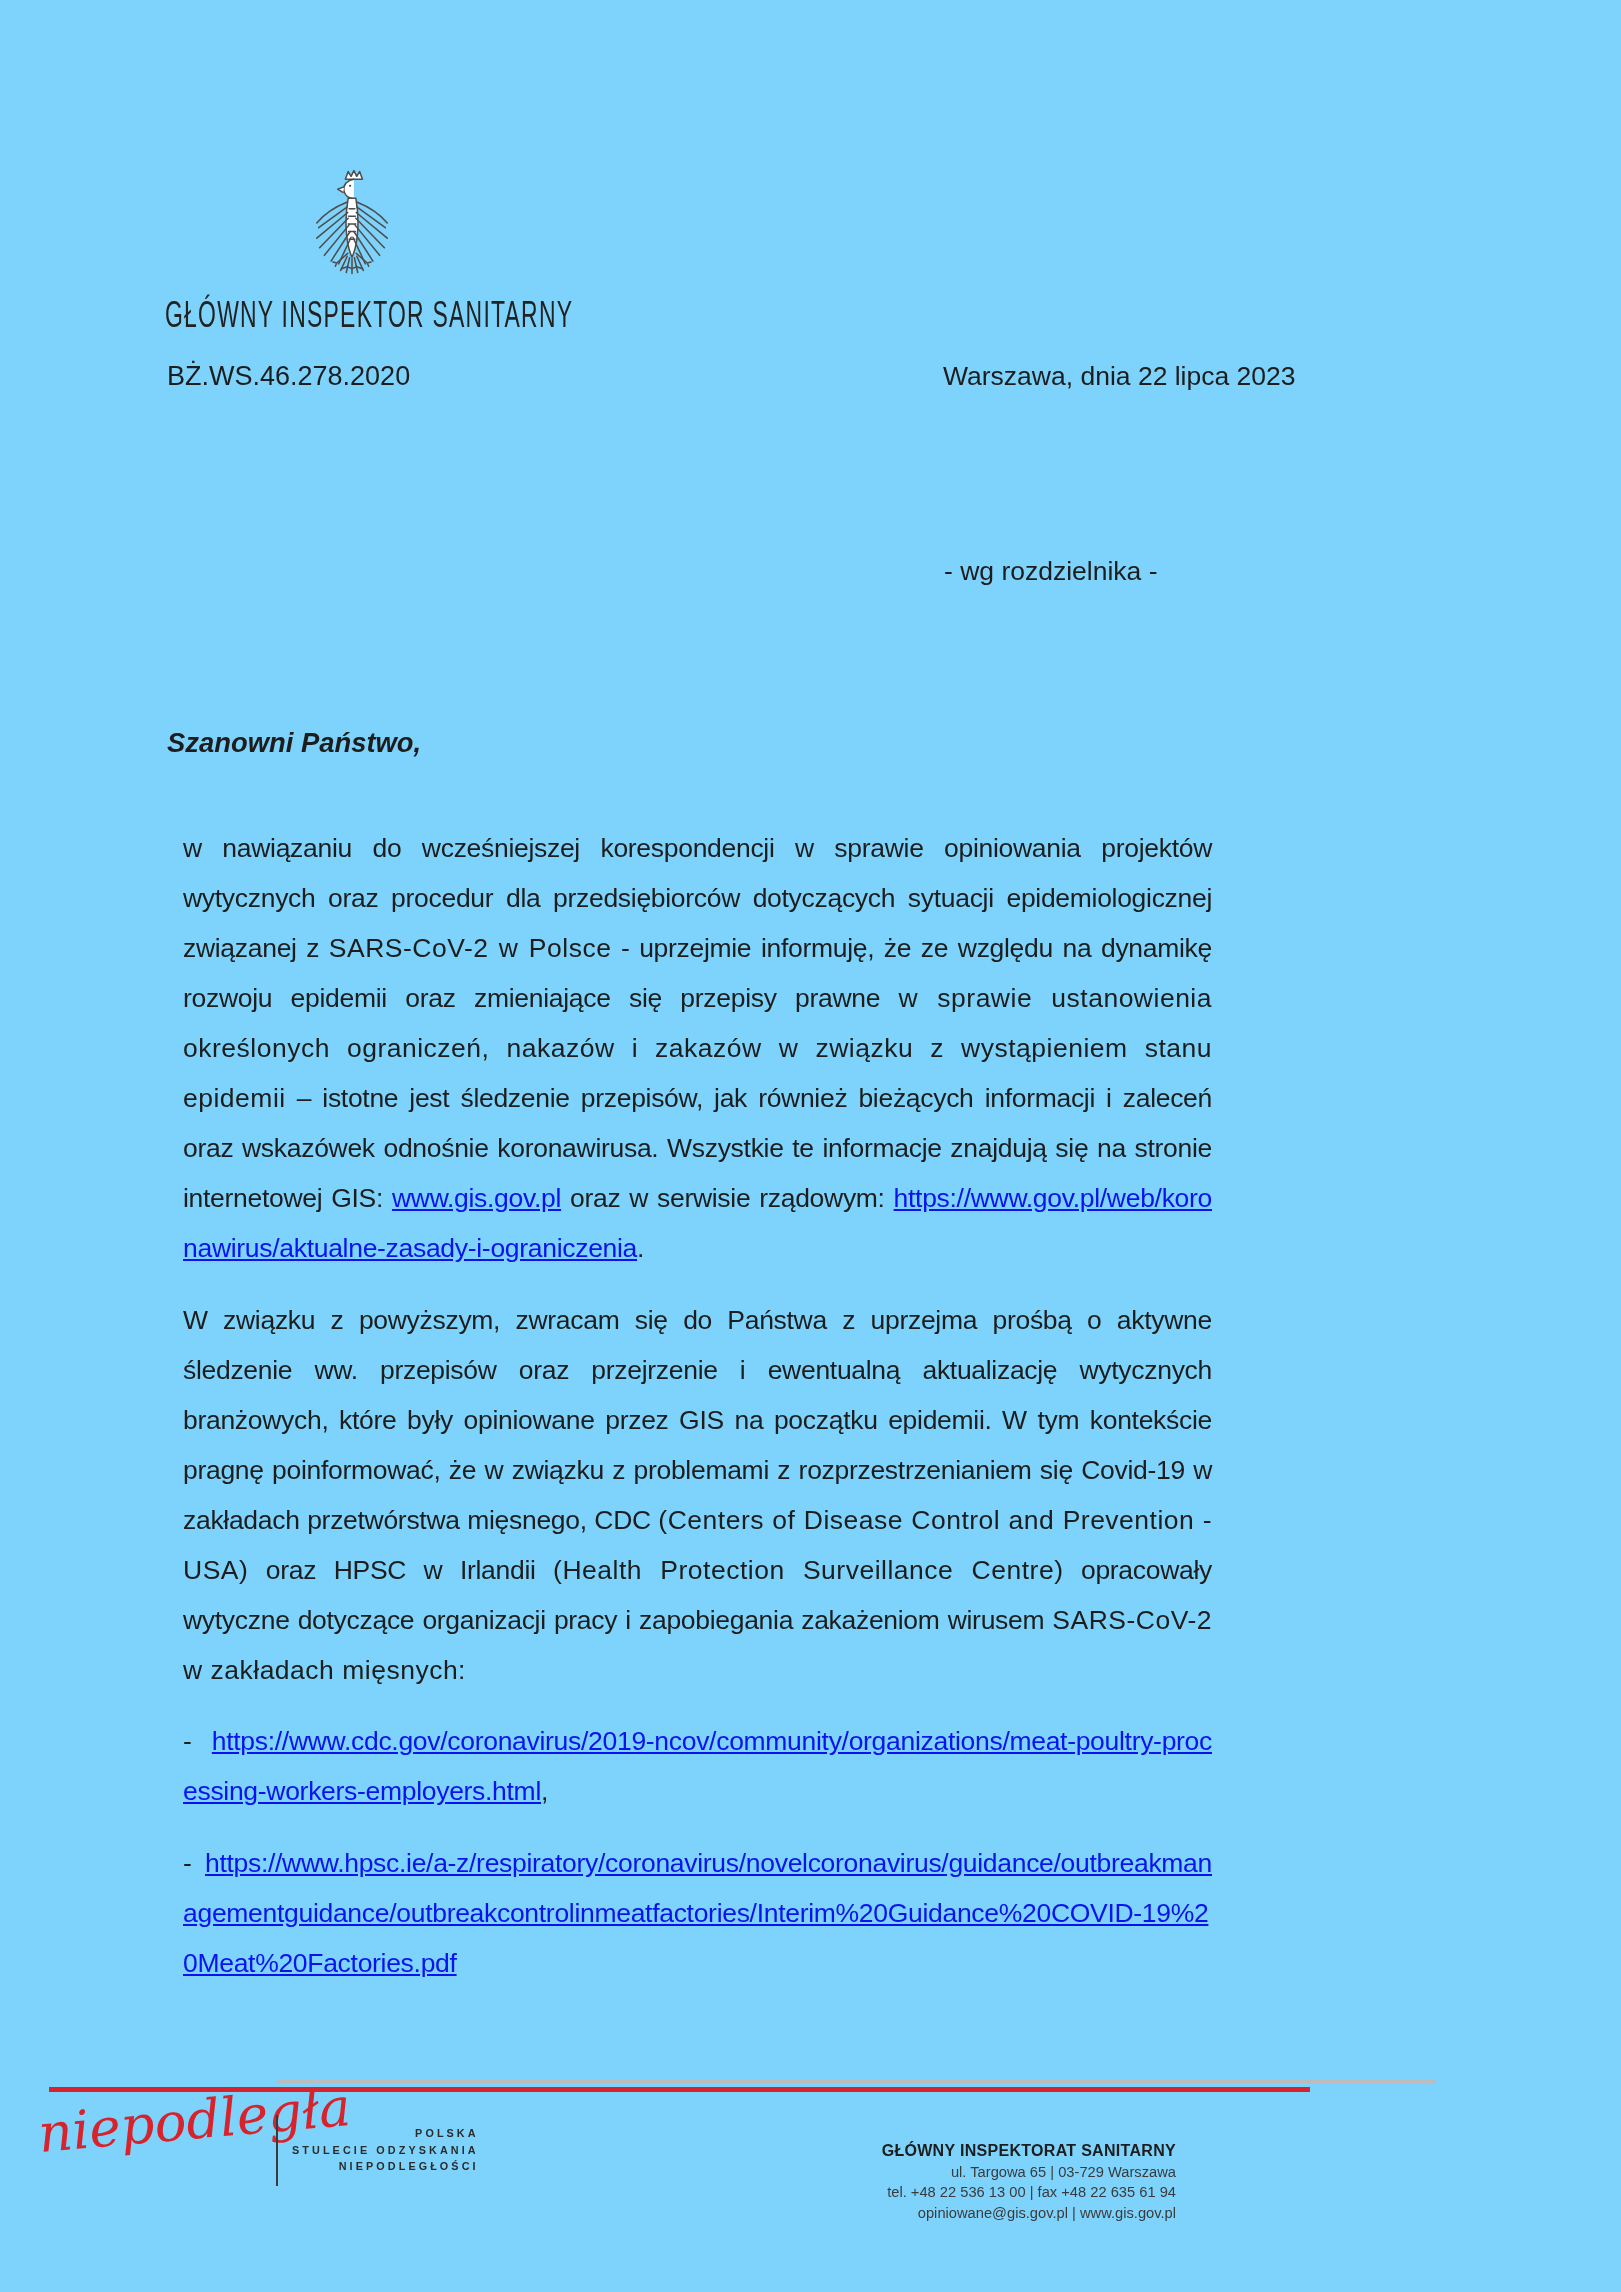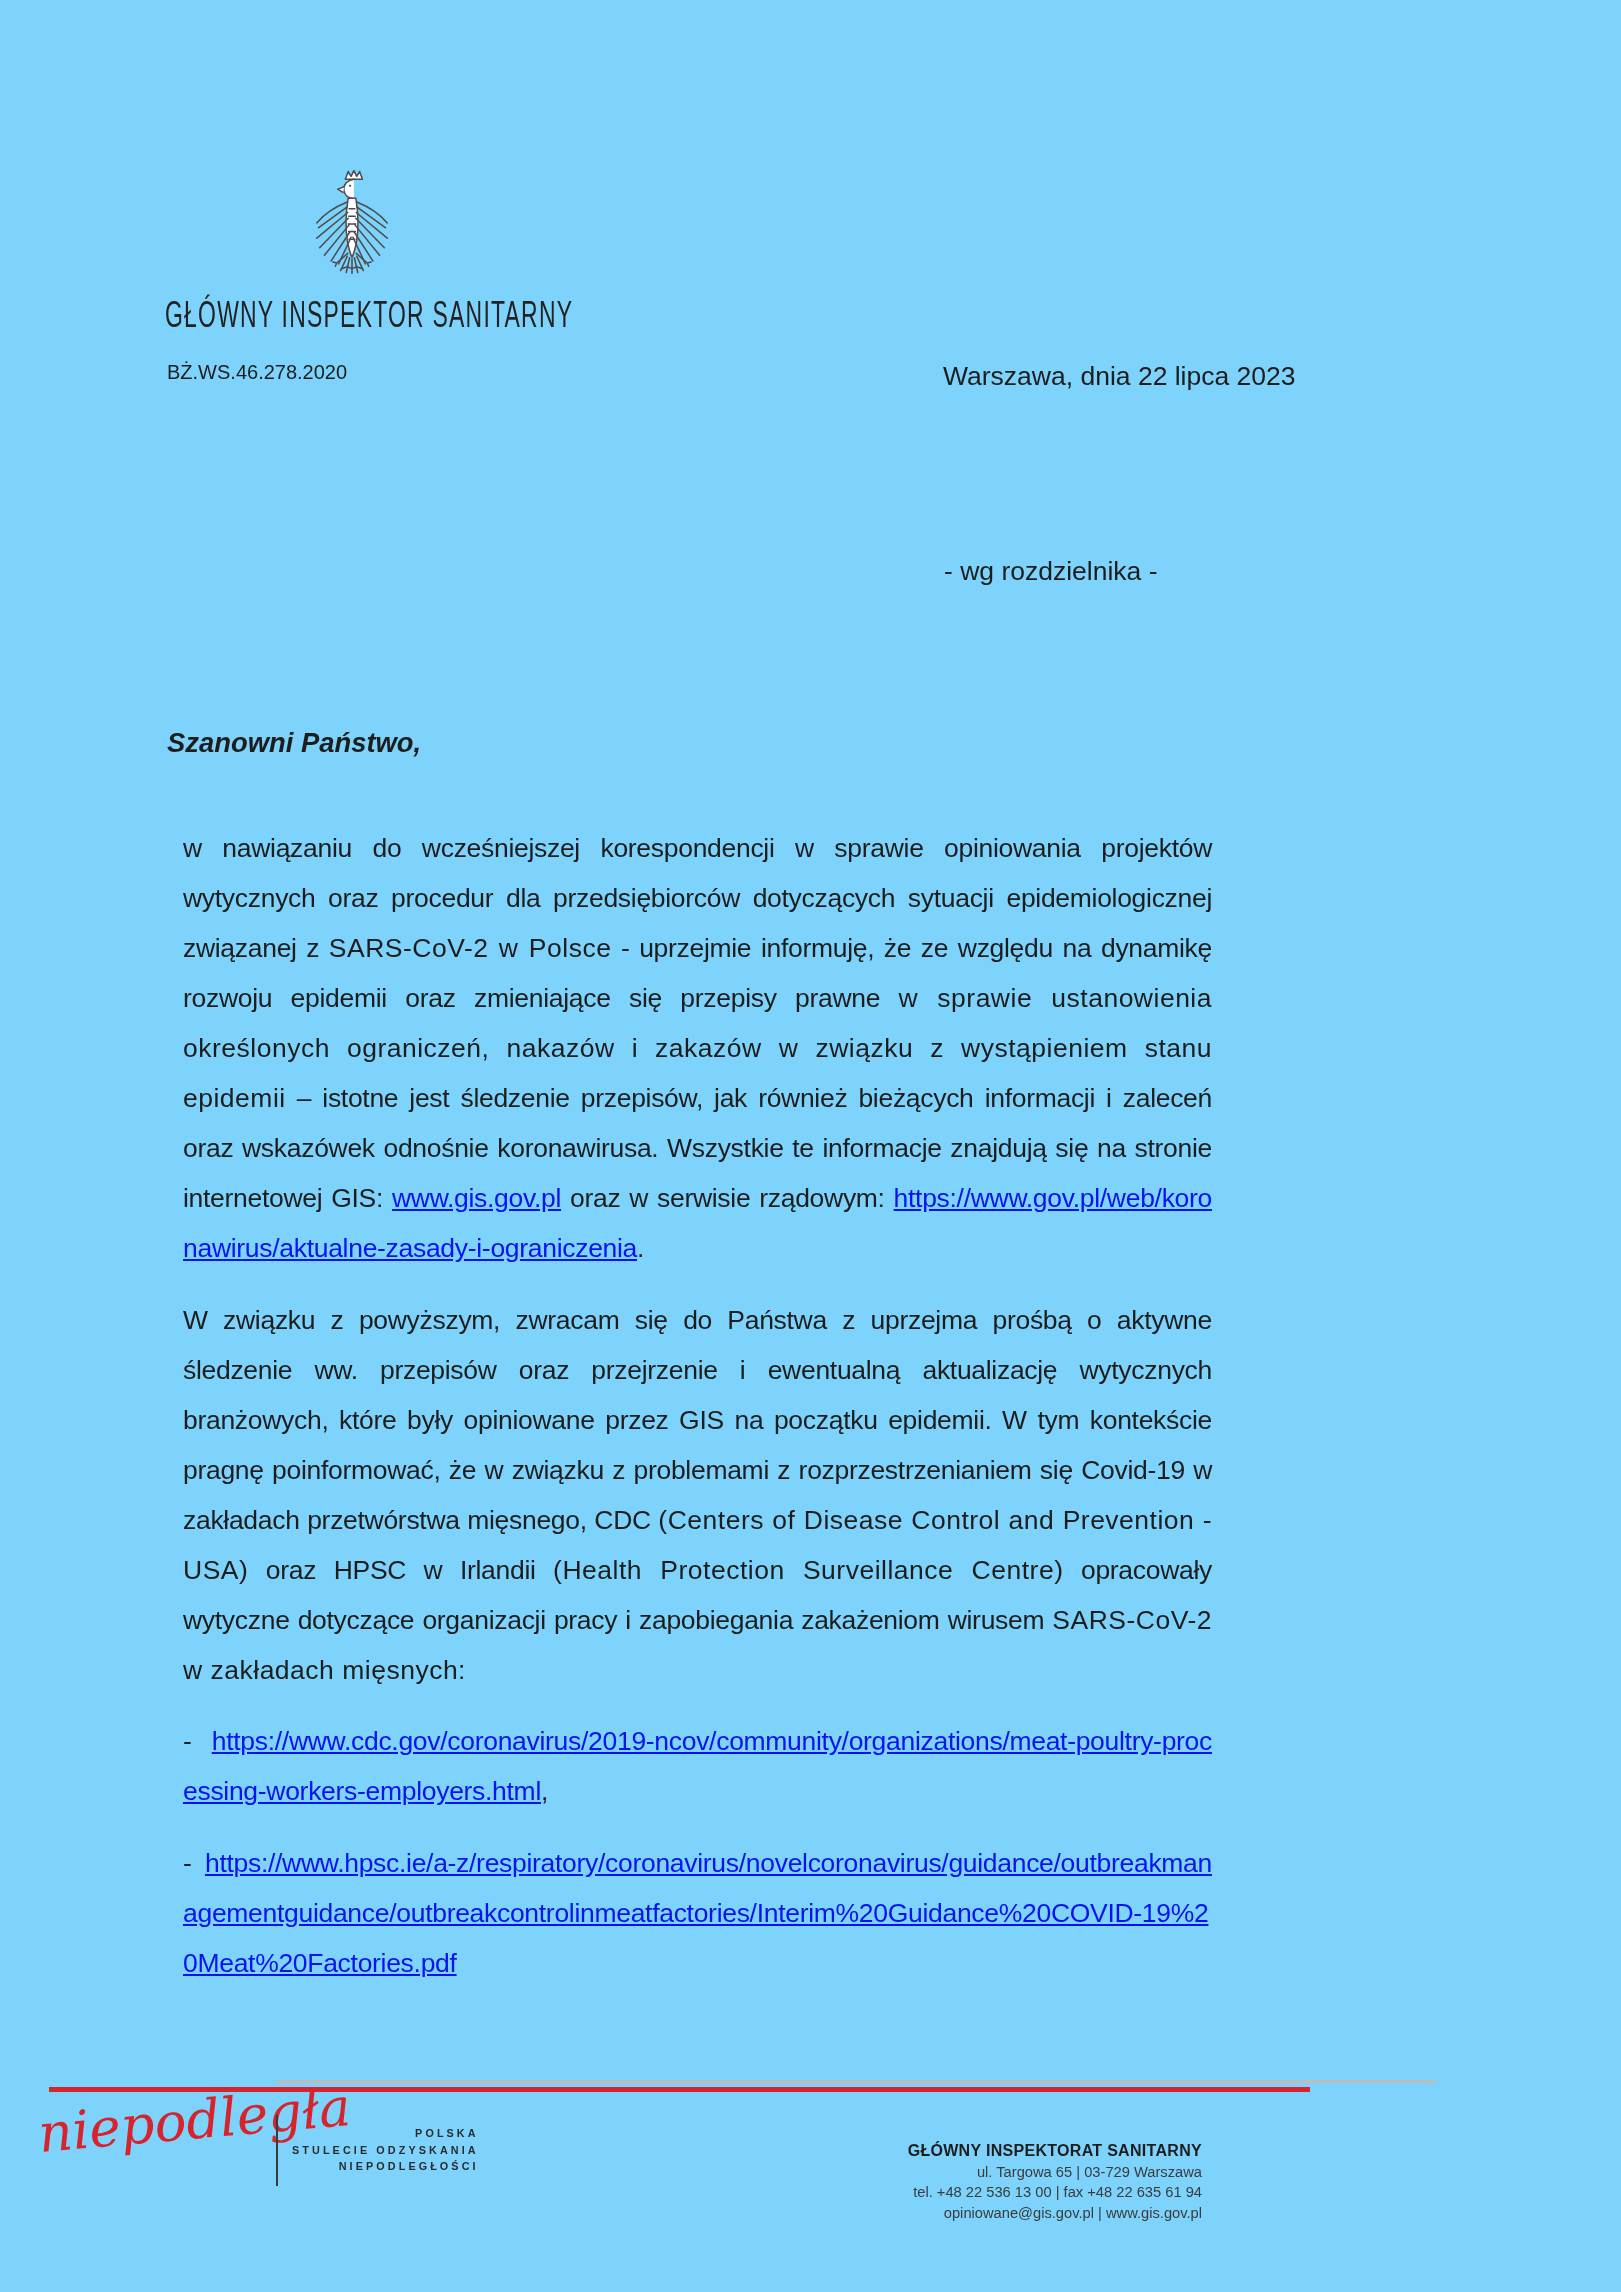--- a/index.html
+++ b/index.html
@@ -13,21 +13,21 @@
     overflow:hidden;
   }
   
   .emblem{position:absolute;left:312px;top:167px;width:80px;height:110px;}
   .org-title{
     position:absolute;left:165px;top:294px;
     font-size:37px;letter-spacing:2px;font-weight:400;color:#222;
     transform:scaleX(0.62);transform-origin:left top;
     white-space:nowrap;
   }
-  .ref-number{position:absolute;left:167px;top:361px;font-size:20px;}
+  .ref-number{position:absolute;left:167px;top:361px;font-size:27px;}
   .place-date{position:absolute;left:943px;top:361px;font-size:26.5px;}
   .distribution-note{position:absolute;left:944px;top:556px;font-size:26.5px;}
   .salutation{position:absolute;left:167px;top:727px;font-size:27.4px;font-style:italic;font-weight:bold;}
   
   .letter-body{
     position:absolute;left:183px;top:823px;width:1029px;
     font-size:26.5px;line-height:50px;
   }
   .letter-body p{margin:0 0 21.6px 0;text-align:justify;}
   .seg-normal{letter-spacing:-0.3px;}
@@ -49,21 +49,21 @@
     transform:rotate(-5deg);transform-origin:left bottom;
     white-space:nowrap;
   }
   .footer-vline{position:absolute;left:276px;top:2115px;width:2px;height:71px;background:#3a3a3a;}
   .independence-caption{
     position:absolute;left:292px;top:2125px;
     font-size:10.8px;line-height:16.7px;letter-spacing:3.1px;
     font-weight:700;color:#2b2b2b;white-space:nowrap;text-align:right;
   }
   .office-block{
-    position:absolute;right:419px;top:2141px;
+    position:absolute;right:445px;top:2141px;
     text-align:right;font-size:14.7px;line-height:20.6px;color:#3b3b3b;
     white-space:nowrap;
   }
   .office-name{font-size:16px;font-weight:700;color:#1d1d1d;letter-spacing:0.3px;}
 </style>
 </head>
 <body>
 
 <div class="page">
 

